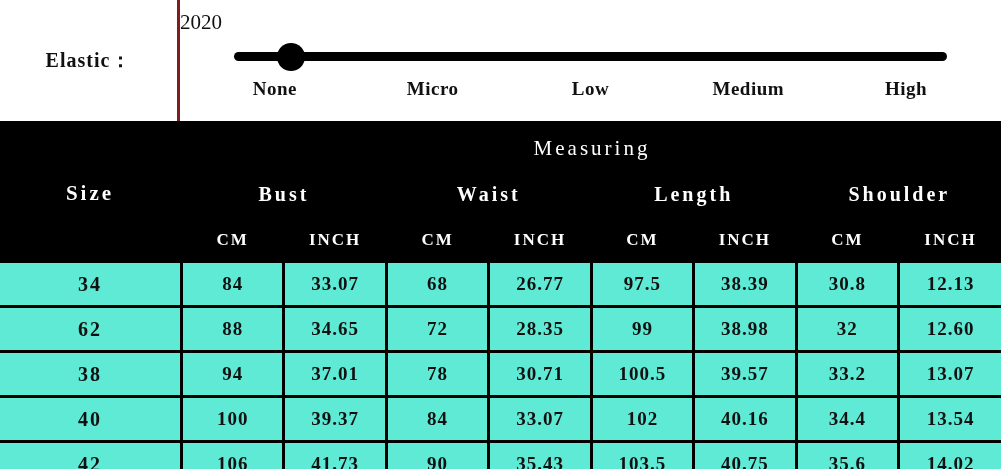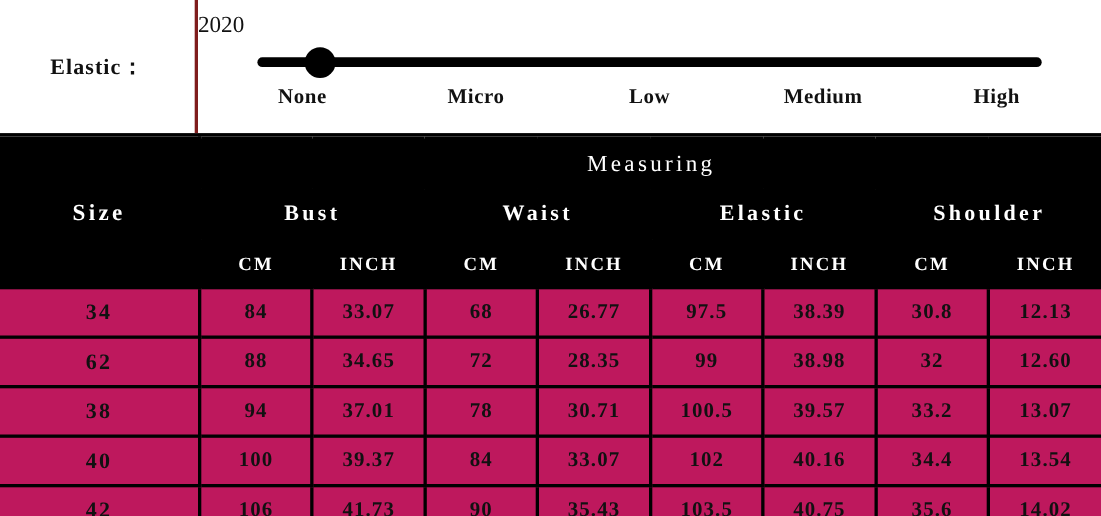--- a/index.html
+++ b/index.html
@@ -139,21 +139,21 @@
     font-size: 17px;
     letter-spacing: 2px;
     height: 41px;
     font-family: "Liberation Mono", monospace;
     font-weight: 700;
   }
   .data-row td {
     height: 42px;
     font-size: 19px;
     color: #111;
-    background: #be185d;
+    background: #5eead4;
     font-weight: 700;
     letter-spacing: 1px;
     font-family: "Liberation Mono", monospace;
   }
   .data-row td.row-head {
     font-size: 20px;
     letter-spacing: 2px;
   }
   .data-row:last-child td { border-bottom: none; }
 </style>
@@ -184,21 +184,21 @@
 
   <table class="size-table">
     <tbody>
       <tr>
         <td class="hdr-black size-cell" rowspan="3" style="width:180px;">Size</td>
         <td class="hdr-black measuring-cell" colspan="8">Measuring</td>
       </tr>
       <tr>
         <td class="hdr-black group-cell" colspan="2" style="width:205px;">Bust</td>
         <td class="hdr-black group-cell" colspan="2" style="width:203px;">Waist</td>
-        <td class="hdr-black group-cell" colspan="2" style="width:203px;">Elastic</td>
+        <td class="hdr-black group-cell" colspan="2" style="width:203px;">Length</td>
         <td class="hdr-black group-cell" colspan="2" style="width:207px;">Shoulder</td>
       </tr>
       <tr>
         <td class="hdr-black unit-cell" style="width:88px;">CM</td>
         <td class="hdr-black unit-cell" style="width:117px;">INCH</td>
         <td class="hdr-black unit-cell" style="width:86px;">CM</td>
         <td class="hdr-black unit-cell" style="width:117px;">INCH</td>
         <td class="hdr-black unit-cell" style="width:86px;">CM</td>
         <td class="hdr-black unit-cell" style="width:117px;">INCH</td>
         <td class="hdr-black unit-cell" style="width:90px;">CM</td>

